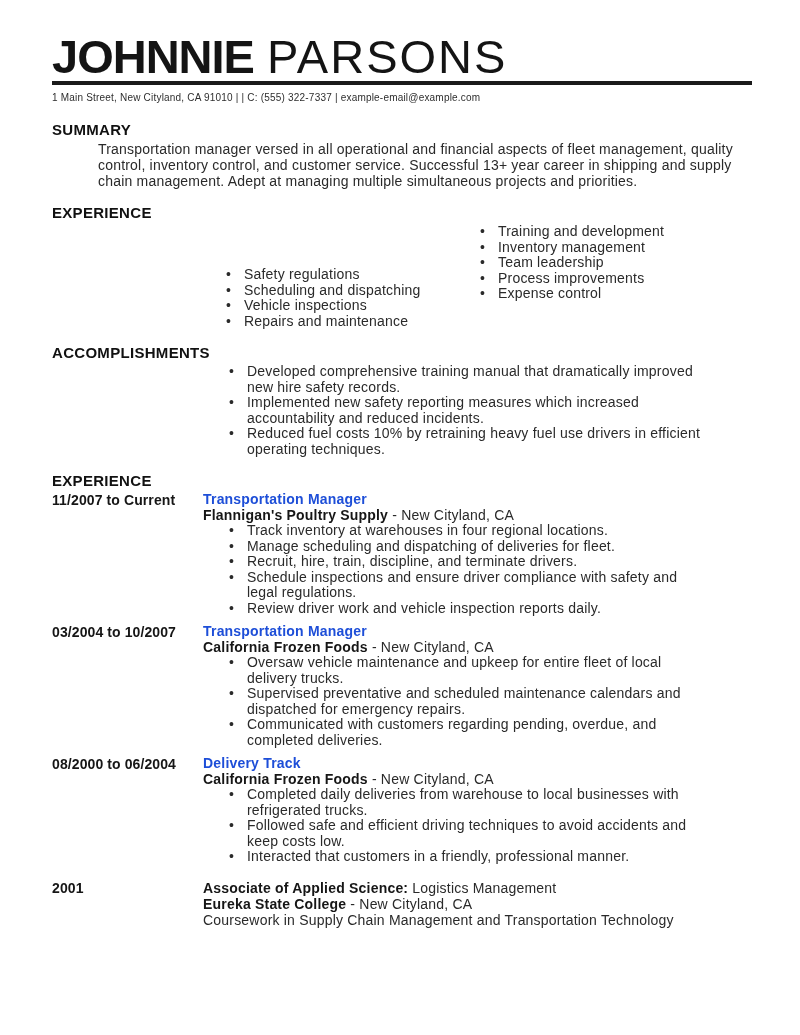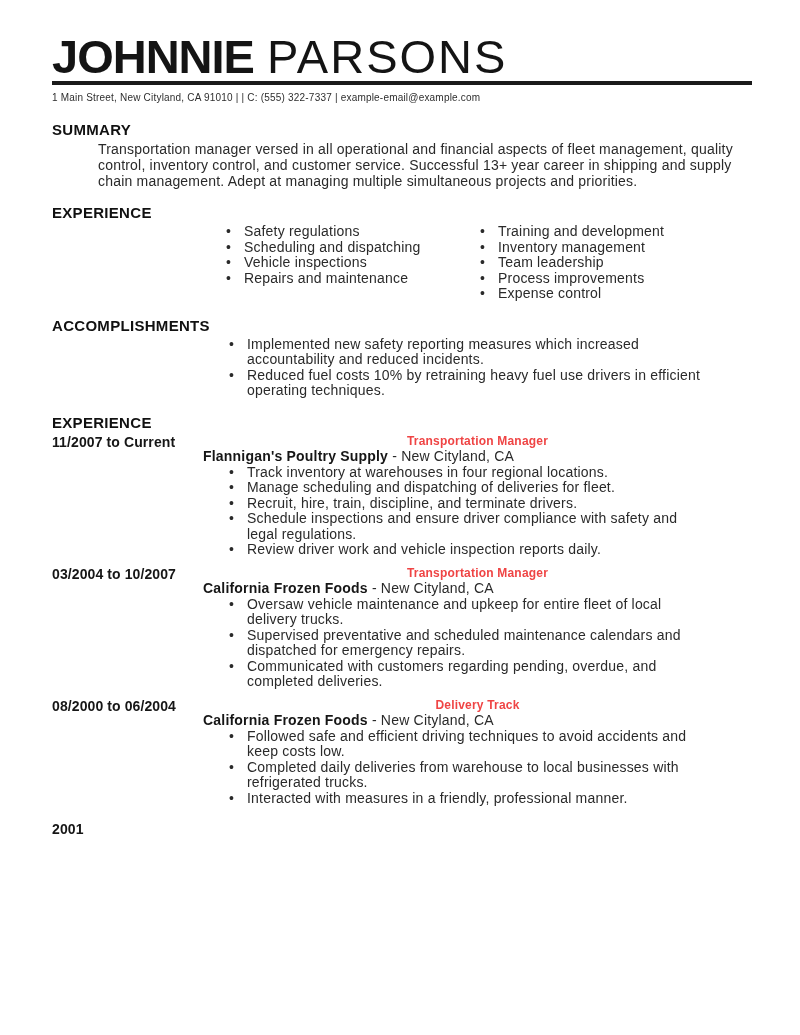--- a/index.html
+++ b/index.html
@@ -66,21 +66,21 @@
   }
   ul.bullets li::before {
     content: "\2022";
     position: absolute;
     left: 2px;
     top: 0;
   }
 
   
   .hl-cols { display: flex; margin-left: 172px; margin-top: 2px; }
-  .hl-col1 { width: 254px; flex: 0 0 254px; }
+  .hl-col1 { width: 254px; flex: 0 0 254px; margin-top: 43px; }
 
   
   .acc { margin-left: 175px; margin-top: 2px; }
   .acc li { max-width: 490px; }
 
   
   .row {
     display: grid;
     grid-template-columns: 151px 1fr;
     align-items: start;
@@ -89,25 +89,24 @@
   .dates {
     font-weight: 700;
     font-size: 14px;
     line-height: 15.5px;
     letter-spacing: 0.1px;
     color: #161616;
     padding-top: 1px;
   }
   .role {
     font-weight: 700;
-    font-size: 12px;
+    font-size: 14px;
     line-height: 15.5px;
     letter-spacing: 0.2px;
-    color: #ef4444;
-    text-align: center;
+    color: #1d4ed8;
   }
   .company-line { font-size: 14px; line-height: 15.5px; letter-spacing: 0.2px; }
   .b { font-weight: 700; color: #161616; }
   ul.job-bullets { margin-left: 24px; }
   ul.job-bullets li { max-width: 475px; }
 
   .edu-line { font-size: 14px; line-height: 16px; letter-spacing: 0.2px; }
 </style>
 </head>
 <body>
@@ -140,20 +139,21 @@
         <li>Team leadership</li>
         <li>Process improvements</li>
         <li>Expense control</li>
       </ul>
     </div>
   </section>
 
   <section>
     <h2>ACCOMPLISHMENTS</h2>
     <ul class="bullets acc">
+      <li>Developed comprehensive training manual that dramatically improved new hire safety records.</li>
       <li>Implemented new safety reporting measures which increased accountability and reduced incidents.</li>
       <li>Reduced fuel costs 10% by retraining heavy fuel use drivers in efficient operating techniques.</li>
     </ul>
   </section>
 
   <section>
     <h2>EXPERIENCE</h2>
 
     <div class="row job">
       <div class="dates">11/2007 to Current</div>
@@ -182,27 +182,32 @@
         </ul>
       </div>
     </div>
 
     <div class="row job">
       <div class="dates">08/2000 to 06/2004</div>
       <div>
         <div class="role">Delivery Track</div>
         <div class="company-line"><span class="b">California Frozen Foods</span><span> - New Cityland, CA</span></div>
         <ul class="bullets job-bullets">
+          <li>Completed daily deliveries from warehouse to local businesses with refrigerated trucks.</li>
           <li>Followed safe and efficient driving techniques to avoid accidents and keep costs low.</li>
-          <li>Completed daily deliveries from warehouse to local businesses with refrigerated trucks.</li>
-          <li>Interacted with measures in a friendly, professional manner.</li>
+          <li>Interacted that customers in a friendly, professional manner.</li>
         </ul>
       </div>
     </div>
   </section>
 
   <section>
     <div class="row">
       <div class="dates">2001</div>
+      <div>
+        <div class="edu-line"><span class="b">Associate of Applied Science:</span><span> Logistics Management</span></div>
+        <div class="edu-line"><span class="b">Eureka State College</span><span> - New Cityland, CA</span></div>
+        <div class="edu-line">Coursework in Supply Chain Management and Transportation Technology</div>
+      </div>
     </div>
   </section>
 
 </div>
 
 </body></html>

